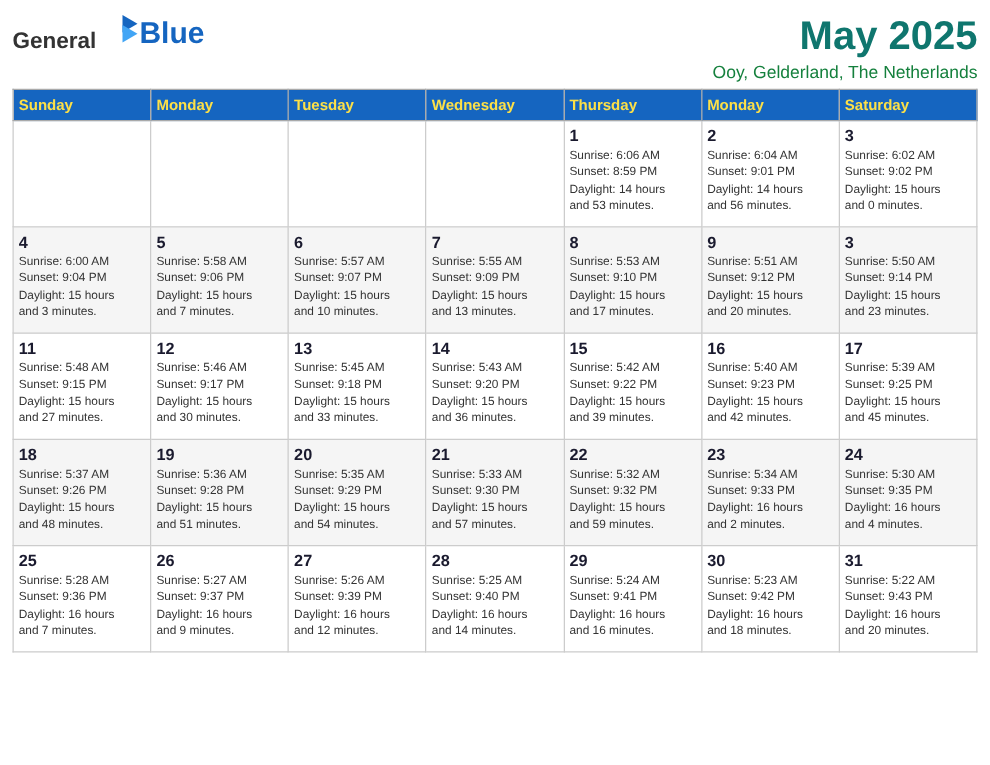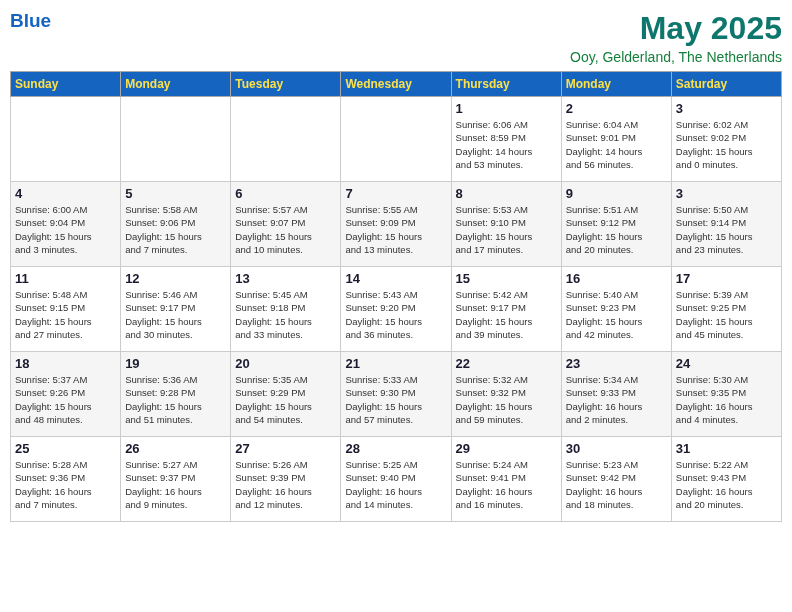--- a/index.html
+++ b/index.html
@@ -19,21 +19,21 @@
     .logo {
       display: flex;
       align-items: center;
     }
     .logo-text-general {
       font-size: 18px;
       font-weight: bold;
       color: #333;
     }
     .logo-text-blue {
-      font-size: 19px;
+      font-size: 24px;
       font-weight: bold;
       color: #1565c0;
     }
     .logo-icon {
       width: 28px;
       height: 28px;
       margin-left: 2px;
     }
     .title-block {
       text-align: right;
@@ -88,20 +88,27 @@
     }
     .empty-cell {
       background: #fff !important;
     }
   </style>
 </head>
 <body>
 
 <div class="header">
   <div class="logo">
+    <div>
+      <span class="logo-text-general">General</span>
+      <svg class="logo-icon" viewBox="0 0 28 28" xmlns="http://www.w3.org/2000/svg">
+        <polygon points="14,2 26,9 14,16" fill="#1565c0"></polygon>
+        <polygon points="14,10 26,17 14,24" fill="#42a5f5"></polygon>
+      </svg>
+    </div>
     <span class="logo-text-blue">Blue</span>
   </div>
   <div class="title-block">
     <div class="month-year">May 2025</div>
     <div class="location">Ooy, Gelderland, The Netherlands</div>
   </div>
 </div>
 
 <table>
   <thead>
@@ -219,21 +226,21 @@
         <td>
           <span class="day-number">14</span>
           <div class="day-detail" style="white-space: pre-line;">Sunrise: 5:43 AM
 Sunset: 9:20 PM
 Daylight: 15 hours
 and 36 minutes.</div>
         </td>
         <td>
           <span class="day-number">15</span>
           <div class="day-detail" style="white-space: pre-line;">Sunrise: 5:42 AM
-Sunset: 9:17 PM
+Sunset: 9:22 PM
 Daylight: 15 hours
 and 39 minutes.</div>
         </td>
         <td>
           <span class="day-number">16</span>
           <div class="day-detail" style="white-space: pre-line;">Sunrise: 5:40 AM
 Sunset: 9:23 PM
 Daylight: 15 hours
 and 42 minutes.</div>
         </td>

